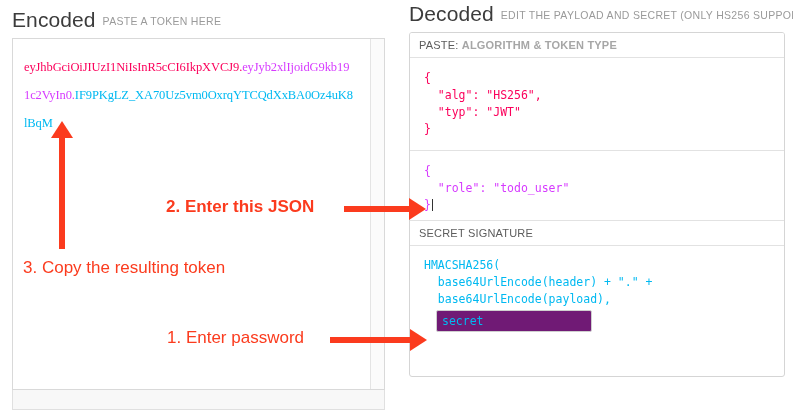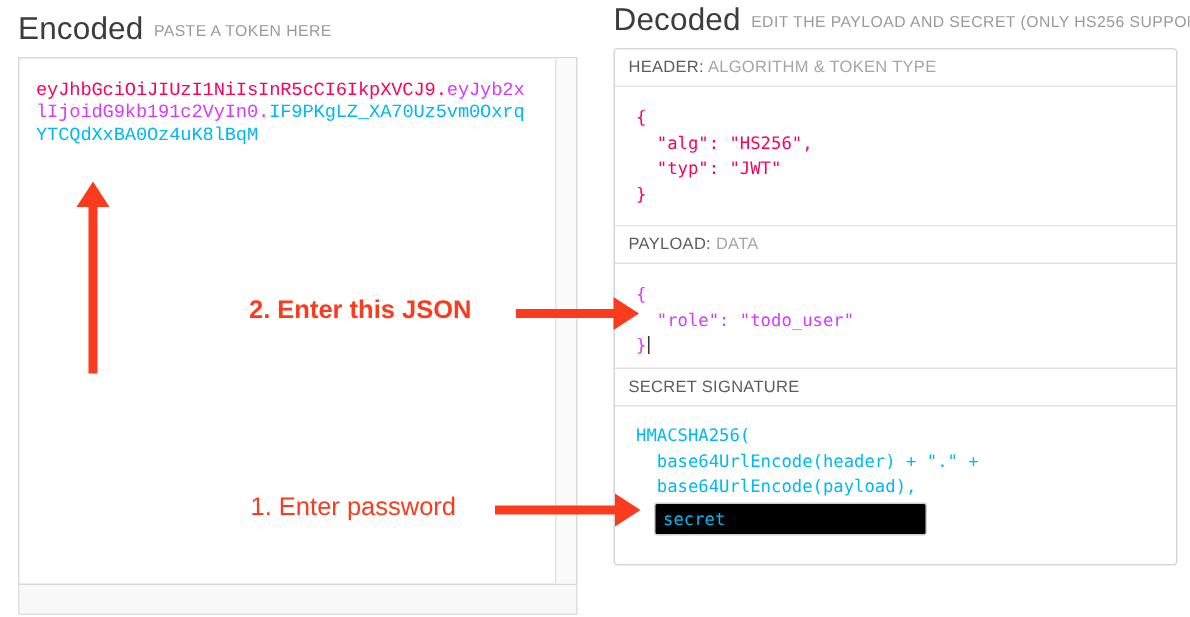--- a/index.html
+++ b/index.html
@@ -49,23 +49,23 @@
     left: 12px; top: 390px;
     width: 373px; height: 20px;
     background: #f8f8f8;
     border: 1px solid #e0e0e0;
     border-top: none;
   }
   #token-text {
     position: absolute;
     left: 11px; top: 14px;
     width: 330px;
-    font-family: Liberation Mono, monospace;
+    font-family: Liberation Serif, serif;
     font-size: 12.5px;
-    line-height: 15px;
+    line-height: 28px;
     word-break: break-all;
     white-space: normal;
     letter-spacing: -0.1px;
   }
   .seg-header { color: #fb015b; }
   .seg-payload { color: #d63aff; }
   .seg-signature { color: #00b9f1; }
   .seg-dot-h { color: #fb015b; }
   .seg-dot-p { color: #d63aff; }
 
@@ -83,21 +83,21 @@
     height: 25px;
     line-height: 25px;
     padding-left: 9px;
     font-size: 11px;
     letter-spacing: 0.2px;
     border-bottom: 1px solid #e2e2e2;
     background: #ffffff;
     white-space: nowrap;
   }
   .sec-label .lbl-strong { color: #5c5c5c; }
-  .sec-label .lbl-soft { color: #a6a6a6; }
+  .sec-label .lbl-soft { color: #a6a6a6; font-weight: bold; }
   .sec-body {
     font-family: "DejaVu Sans Mono", "Liberation Mono", monospace;
     font-size: 11.5px;
     line-height: 17px;
     padding: 12px 10px 10px 14px;
     white-space: pre;
   }
   #header-body { color: #fb015b; height: 93px; }
   #payload-body { color: #d63aff; height: 70px; }
   #sig-body { color: #00b9f1; padding-top: 11px; }
@@ -108,25 +108,25 @@
     width: 1px;
     height: 12px;
     background: #333;
     vertical-align: -2px;
     margin-left: 1px;
   }
 
   #secret-input {
     display: block;
     margin: 2px 0 3px 12px;
-    width: 182px;
+    width: 156px;
     height: 22px;
     border: 1px solid #cfcfcf;
     border-radius: 2px;
-    background: #000000;
+    background: #701a75;
     color: #00b9f1;
     font-family: "DejaVu Sans Mono", "Liberation Mono", monospace;
     font-size: 11.5px;
     padding: 0 5px;
     outline: none;
   }
 
   
   .anno-text {
     position: absolute;
@@ -177,48 +177,45 @@
   </div>
   <div id="encoded-footer"></div>
 
   <div class="col-head" style="left:409px; top:2px;">
     <span class="col-title">Decoded</span><span class="col-sub">EDIT THE PAYLOAD AND SECRET (ONLY HS256 SUPPORTED)</span>
   </div>
 
   <div id="decoded-panel">
 
     <div class="sec-label">
-      <span class="lbl-strong">HEADER:</span>
+      <span class="lbl-strong">PASTE:</span>
       <span class="lbl-soft">ALGORITHM &amp; TOKEN TYPE</span>
     </div>
     <div class="sec-body sec-divider" id="header-body">{
   "alg": "HS256",
   "typ": "JWT"
 }</div>
 
-    <div class="sec-label">
-      <span class="lbl-strong">PAYLOAD:</span>
-      <span class="lbl-soft">DATA</span>
-    </div>
     <div class="sec-body sec-divider" id="payload-body"><span>{</span>
 <span>  "role": "todo_user"</span>
 <span>}</span><span class="caret"></span></div>
 
     <div class="sec-label">
       <span class="lbl-strong">SECRET SIGNATURE</span>
     </div>
     <div class="sec-body" id="sig-body"><span>HMACSHA256(</span>
 <span>  base64UrlEncode(header) + "." +</span>
 <span>  base64UrlEncode(payload),</span>
 <input id="secret-input" type="text" placeholder="your-256-bit-secret" value="secret" style="">
 </div>
   </div>
 
   <div class="arrow-v" style="left:59px; top:136px; height:113px;"></div>
   <div class="arrow-v-head" style="left:51px; top:121px;"></div>
+  <div class="anno-text" style="left:23px; top:258px;">3. Copy the resulting token</div>
 
   <div class="anno-text" style="left:166px; top:197px;font-weight:bold;">2. Enter this JSON</div>
   <div class="arrow-h" style="left:344px; top:206px; width:67px;"></div>
   <div class="arrow-h-head" style="left:409px; top:198px;"></div>
 
   <div class="anno-text" style="left:167px; top:328px;text-align:right;">1. Enter password</div>
   <div class="arrow-h" style="left:330px; top:337px; width:82px;"></div>
   <div class="arrow-h-head" style="left:410px; top:329px;"></div>
 
 </div>

